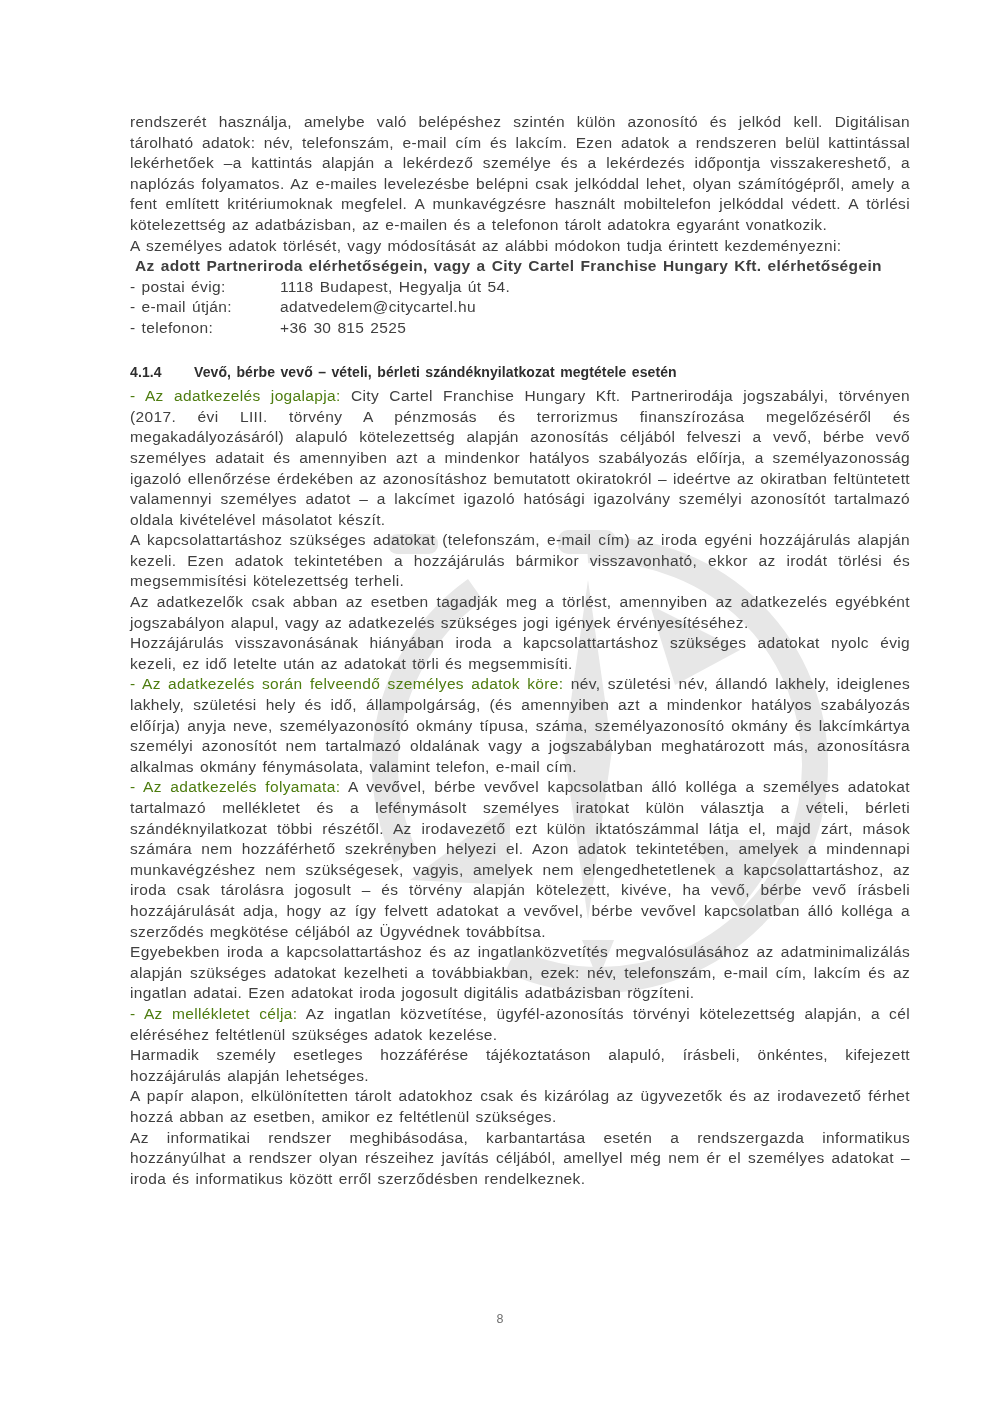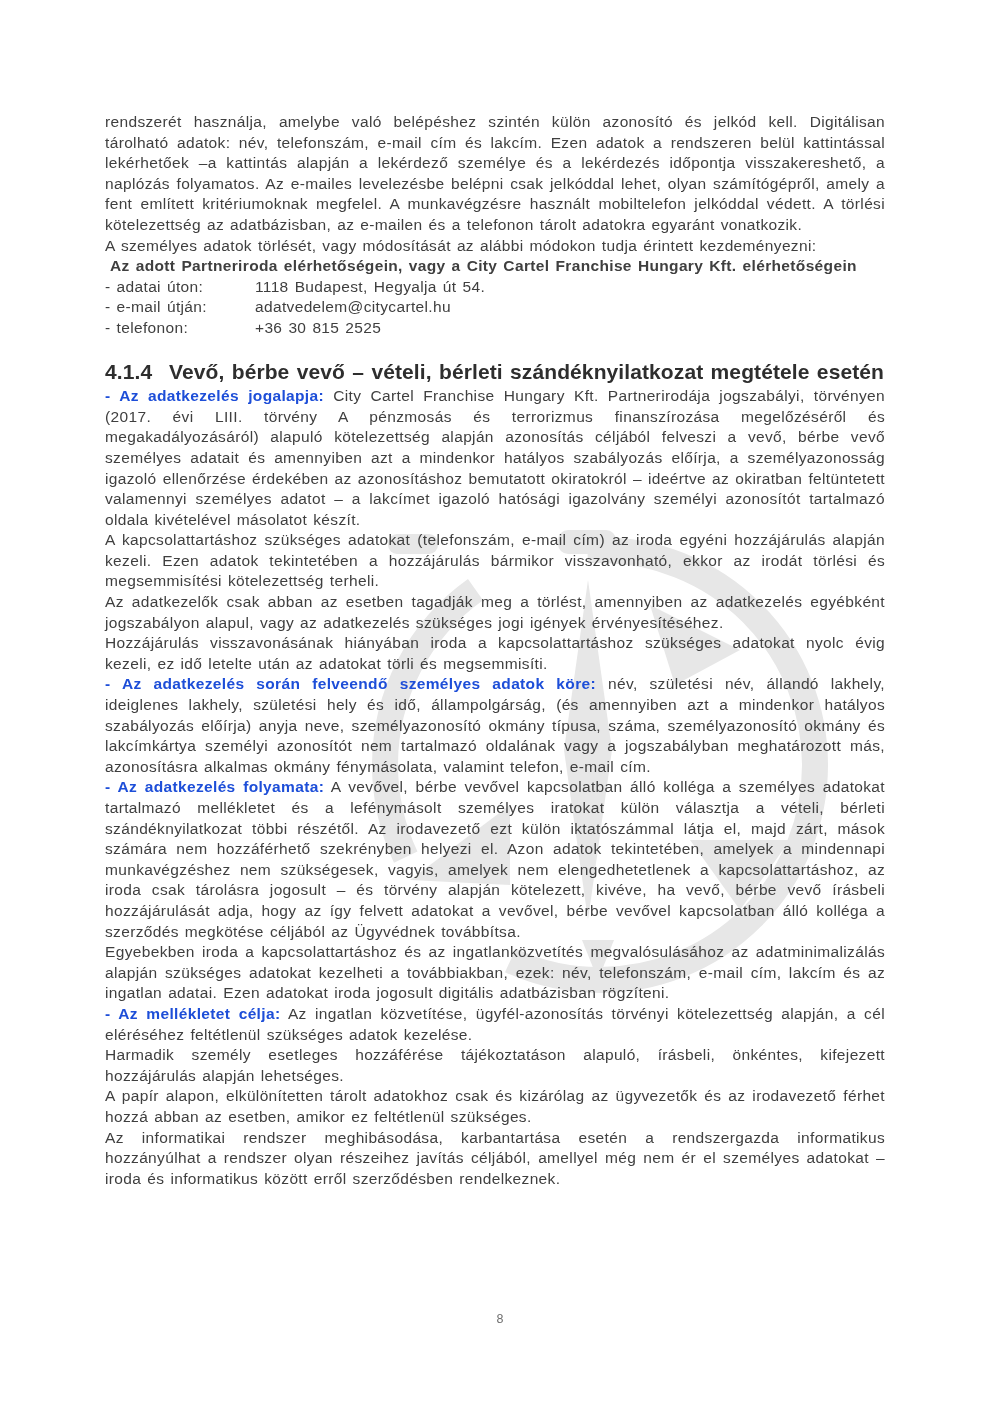--- a/index.html
+++ b/index.html
@@ -16,46 +16,46 @@
     position: absolute;
     left: 320px;
     top: 510px;
     width: 540px;
     height: 520px;
     z-index: 0;
     pointer-events: none;
   }
   .content {
     position: absolute;
-    left: 105px;
+    left: 130px;
     top: 112px;
     width: 780px;
     z-index: 1;
     font-size: 15.5px;
     line-height: 20.6px;
     letter-spacing: 0.35px;
     word-spacing: 1.4px;
     text-align: justify;
   }
   .content p { margin: 0; }
   .indent-sm { padding-left: 5px; font-weight: bold; }
   .contact-row { display: flex; text-align: left; }
   .contact-label { width: 150px; flex: 0 0 150px; }
   .heading {
     display: flex;
     margin-top: 23px;
     margin-bottom: 4px;
     font-weight: bold;
     color: #2e2e2e;
-    font-size: 21px;
+    font-size: 14px;
     letter-spacing: 0.1px;
     text-align: left;
   }
   .heading-number { width: 64px; flex: 0 0 64px; }
-  .lead { font-weight: bold; color: #1d4ed8; }
+  .lead { font-weight: normal; color: #4d7c0f; }
   .page-number {
     position: absolute;
     left: 0;
     right: 0;
     top: 1312px;
     text-align: center;
     font-size: 12.5px;
     color: #6f6f6f;
     z-index: 1;
   }
@@ -81,21 +81,21 @@
   </svg>
 
   <div class="content">
 
     <p><span>rendszerét használja, amelybe való belépéshez szintén külön azonosító és jelkód kell. Digitálisan tárolható adatok: név, telefonszám, e-mail cím és lakcím. Ezen adatok a rendszeren belül kattintással lekérhetőek –a kattintás alapján a lekérdező személye és a lekérdezés időpontja visszakereshető, a naplózás folyamatos. Az e-mailes levelezésbe belépni csak jelkóddal lehet, olyan számítógépről, amely a fent említett kritériumoknak megfelel. A munkavégzésre használt mobiltelefon jelkóddal védett. A törlési kötelezettség az adatbázisban, az e-mailen és a telefonon tárolt adatokra egyaránt vonatkozik.</span></p>
 
     <p><span>A személyes adatok törlését, vagy módosítását az alábbi módokon tudja érintett kezdeményezni:</span></p>
     <p class="indent-sm"><span>Az adott Partneriroda elérhetőségein, vagy a City Cartel Franchise Hungary Kft. elérhetőségein</span></p>
 
     <p class="contact-row">
-      <span class="contact-label">- adatai úton:</span>
+      <span class="contact-label">- postai évig:</span>
       <span class="contact-value">1118 Budapest, Hegyalja út 54.</span>
     </p>
     <p class="contact-row">
       <span class="contact-label">- e-mail útján:</span>
       <span class="contact-value">adatvedelem@citycartel.hu</span>
     </p>
     <p class="contact-row">
       <span class="contact-label">- telefonon:</span>
       <span class="contact-value">+36 30 815 2525</span>
     </p>

